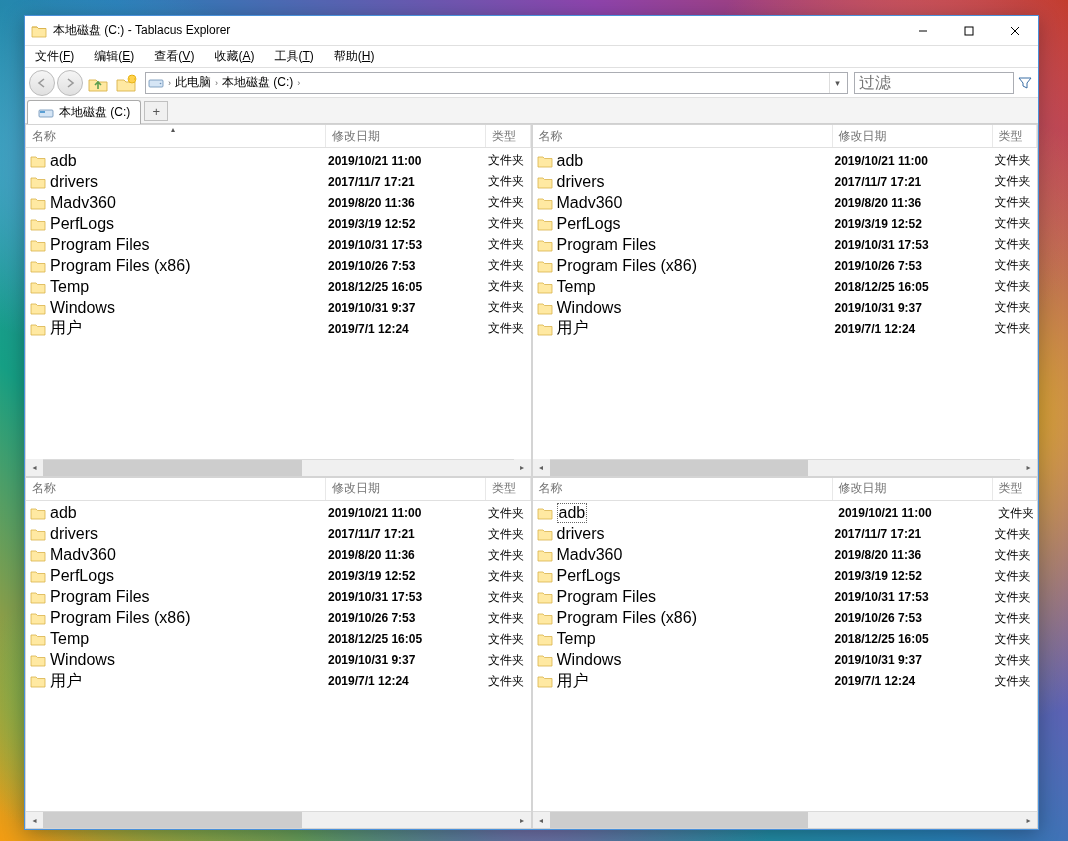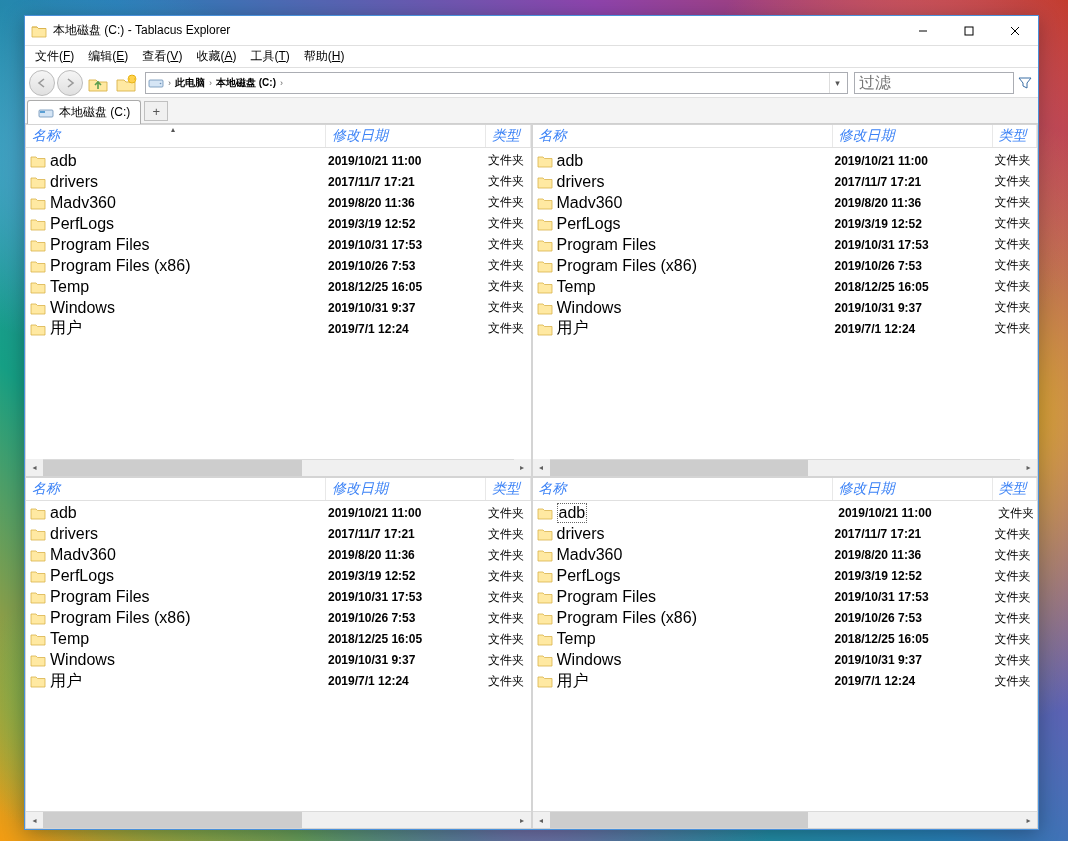--- a/index.html
+++ b/index.html
@@ -44,21 +44,21 @@
 .titlebar .win-btn {
   width: 46px; height: 100%;
   display: flex; align-items: center; justify-content: center;
   color: #000; font-size: 10px;
 }
 .menubar {
   height: 22px;
   display: flex; align-items: center;
   padding: 0 4px;
   border-bottom: 1px solid #e0e0e0;
-  gap: 2px;
+  gap: 8px;
 }
 .menubar .menu-item { padding: 2px 6px; font-size: 12px; }
 .menubar .menu-item .ul { text-decoration: underline; }
 .toolbar {
   height: 30px;
   display: flex; align-items: center;
   padding: 0 4px;
   border-bottom: 1px solid #e0e0e0;
   gap: 2px;
 }
@@ -74,21 +74,21 @@
 .address-bar {
   flex: 1;
   height: 22px;
   border: 1px solid #abadb3;
   background: #fff;
   display: flex; align-items: center;
   padding: 0 2px;
   gap: 4px;
   margin: 0 4px;
 }
-.address-bar .crumb { font-size: 10px; display: flex; align-items: center; gap: 3px; font-weight: bold; }
+.address-bar .crumb { font-size: 12px; display: flex; align-items: center; gap: 3px; }
 .address-bar .sep { color: #666; font-size: 9px; }
 .address-bar .dd { width: 16px; display:flex; align-items:center; justify-content:center; color:#555; font-size:9px; border-left:1px solid #ddd; height:100%; margin-left:auto;}
 .filter-box {
   width: 160px; height: 22px;
   border: 1px solid #abadb3;
   background: #fff;
   display: flex; align-items: center;
   padding: 0 4px;
 }
 .filter-box input { border: none; outline: none; flex: 1; font-size: 16px; color: #888; background: transparent; font-family: inherit;}
@@ -133,27 +133,26 @@
 }
 .col-headers {
   height: 23px;
   display: flex;
   border-bottom: 1px solid #e0e0e0;
   background: #fff;
   position: relative;
 }
 .col-h {
   padding: 4px 6px;
-  font-size: 14px;
+  font-size: 12px;
   border-right: 1px solid #e8e8e8;
-  color: #3b82f6;
+  color: #737373;
   display: flex; align-items: center;
   white-space: nowrap;
   overflow: hidden;
-  font-style: italic;
 }
 .col-h.name { width: 300px; }
 .col-h.date { width: 160px; }
 .col-h.type { flex: 1; }
 .sort-ind {
   position: absolute;
   left: 145px; top: 0;
   font-size: 8px; color: #555;
 }
 .file-list {

